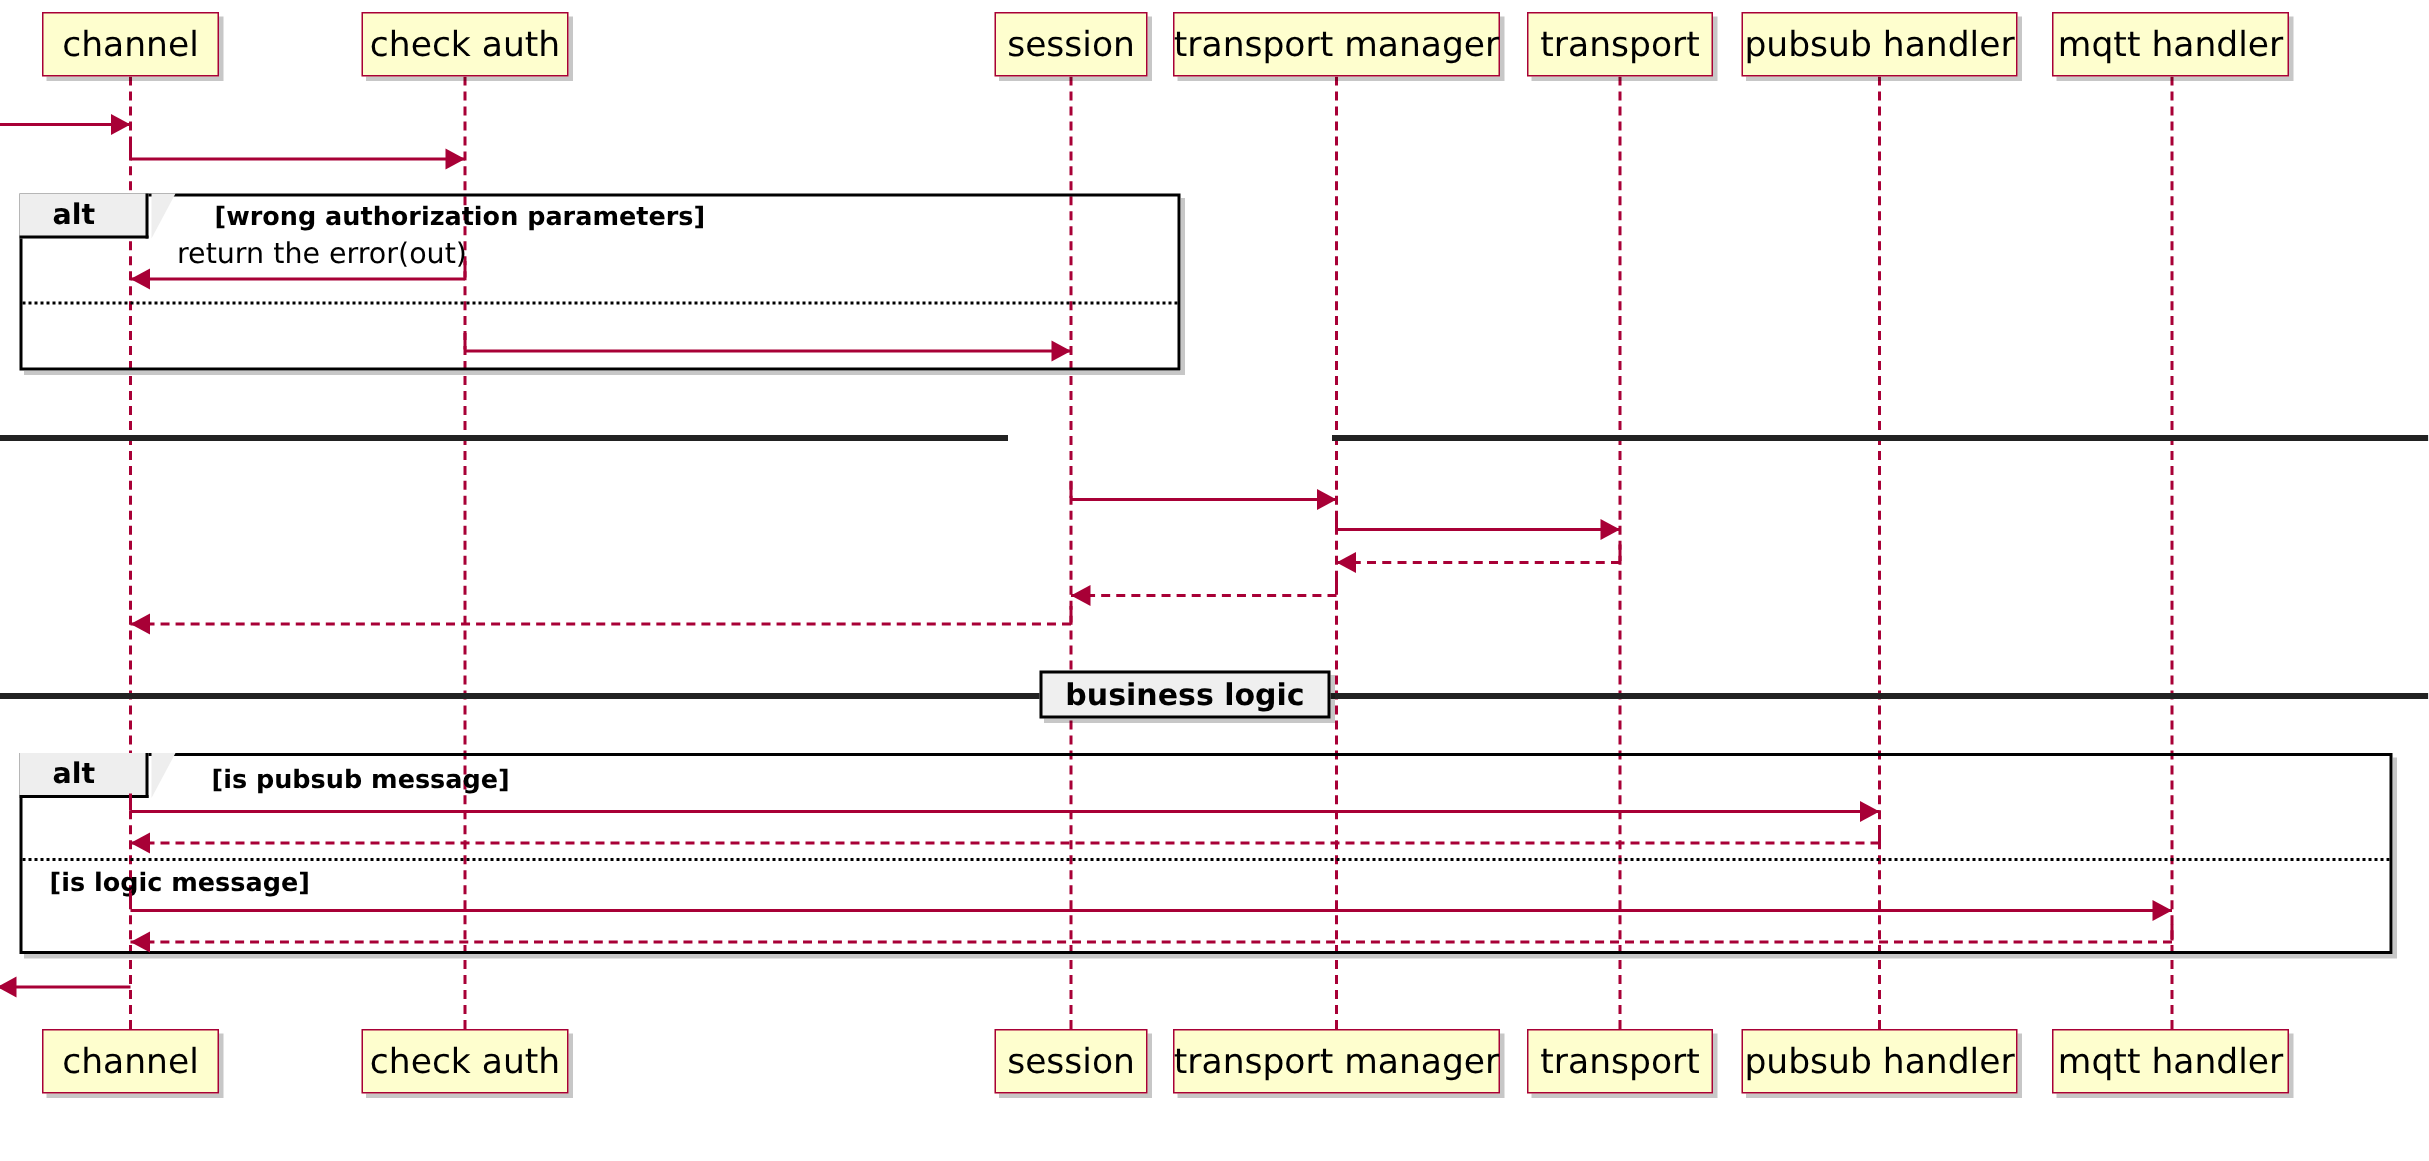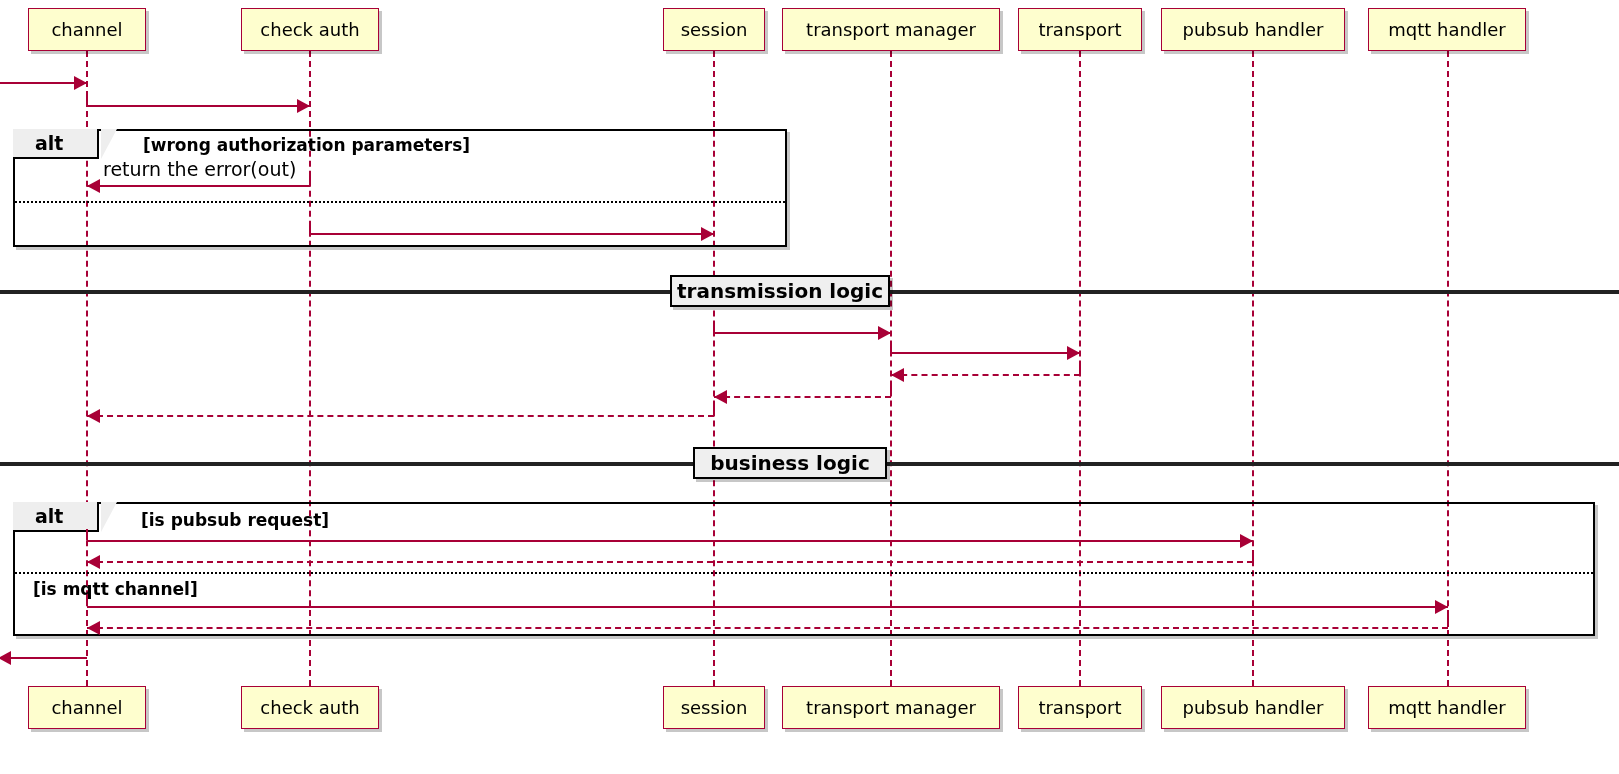--- a/index.html
+++ b/index.html
@@ -6,21 +6,21 @@
   body{font-family:"DejaVu Sans","Liberation Sans",sans-serif;}
   #diagram{position:relative;width:1619px;height:774px;overflow:hidden;background:#FFFFFF;}
 
   
   .participant{
     position:absolute;
     background:#FEFECE;
     border:1.5px solid #A80036;
     box-shadow:3px 3px 0 rgba(0,0,0,0.22);
     display:flex;align-items:center;justify-content:center;
-    font-size:18px;color:#000000;
+    font-size:23px;color:#000000;
     white-space:nowrap;
     box-sizing:border-box;
     padding:0 10px;
     height:43px;
   }
 
   
   .lifeline{
     position:absolute;
     width:0;
@@ -104,52 +104,49 @@
 <div id="diagram">
     <div class="lifeline" style="left: 86px; top: 51px; height: 635px;"></div>
     <div class="lifeline" style="left: 309px; top: 51px; height: 635px;"></div>
     <div class="lifeline" style="left: 713px; top: 51px; height: 635px;"></div>
     <div class="lifeline" style="left: 890px; top: 51px; height: 635px;"></div>
     <div class="lifeline" style="left: 1079px; top: 51px; height: 635px;"></div>
     <div class="lifeline" style="left: 1252px; top: 51px; height: 635px;"></div>
     <div class="lifeline" style="left: 1447px; top: 51px; height: 635px;"></div>
     <div class="divider-line" style="left: 0px; top: 290px; width: 672px;"></div>
     <div class="divider-line" style="left: 888px; top: 290px; width: 731px;"></div>
-    <div class="divider-box" style="left: 670px; top: 275px; width: 220px;">
-      <span>transmission logic</span>
-    </div>
     <div class="divider-line" style="left: 0px; top: 462px; width: 695px;"></div>
     <div class="divider-line" style="left: 865px; top: 462px; width: 754px;"></div>
     <div class="divider-box" style="left: 693px; top: 447px; width: 194px;">
       <span>business logic</span>
     </div>
     <div class="group" style="left: 13px; top: 129px; width: 774px; height: 118px;"></div>
     <div class="group-tab" style="left: 13px; top: 129px;">
       <span>alt</span>
     </div>
     <div class="group-tab-notch" style="left: 101px; top: 129px;"></div>
     <div class="group-cond" style="left: 143px; top: 135px;">[wrong authorization parameters]</div>
     <div class="group-sep" style="left: 15px; top: 201px; width: 770px;"></div>
     <div class="group" style="left: 13px; top: 502px; width: 1582px; height: 134px;"></div>
     <div class="group-tab" style="left: 13px; top: 502px;">
       <span>alt</span>
     </div>
     <div class="group-tab-notch" style="left: 101px; top: 502px;"></div>
-    <div class="group-cond" style="left: 141px; top: 510px;">[is pubsub request]</div>
-    <div class="group-cond" style="left: 33px; top: 579px;">[is mqtt channel]</div>
+    <div class="group-cond" style="left: 141px; top: 510px;">[is pubsub message]</div>
+    <div class="group-cond" style="left: 33px; top: 579px;">[is logic message]</div>
     <div class="group-sep" style="left: 15px; top: 572px; width: 1578px;"></div>
     <div class="msg" style="left: -2px; top: 82px; width: 89px;"></div>
     <div class="arrowhead right" style="left: 74px; top: 76px;"></div>
     <div class="stub" style="left: 86px; top: 94px; height: 11px;"></div>
     <div class="msg" style="left: 87px; top: 105px; width: 223px;"></div>
     <div class="arrowhead right" style="left: 297px; top: 99px;"></div>
     <div class="stub" style="left: 309px; top: 174px; height: 11px;"></div>
     <div class="msg" style="left: 87px; top: 185px; width: 223px;"></div>
     <div class="arrowhead left" style="left: 87px; top: 179px;"></div>
-    <div class="msglabel" style="left: 103px; top: 158px;">return the error(out)</div>
+    <div class="msglabel" style="left: 118px; top: 158px;">return the error(out)</div>
     <div class="stub" style="left: 309px; top: 222px; height: 11px;"></div>
     <div class="msg" style="left: 310px; top: 233px; width: 404px;"></div>
     <div class="arrowhead right" style="left: 701px; top: 227px;"></div>
     <div class="stub" style="left: 713px; top: 321px; height: 11px;"></div>
     <div class="msg" style="left: 714px; top: 332px; width: 177px;"></div>
     <div class="arrowhead right" style="left: 878px; top: 326px;"></div>
     <div class="stub" style="left: 890px; top: 341px; height: 11px;"></div>
     <div class="msg" style="left: 891px; top: 352px; width: 189px;"></div>
     <div class="arrowhead right" style="left: 1067px; top: 346px;"></div>
     <div class="stub" style="left: 1079px; top: 363px; height: 11px;"></div>

